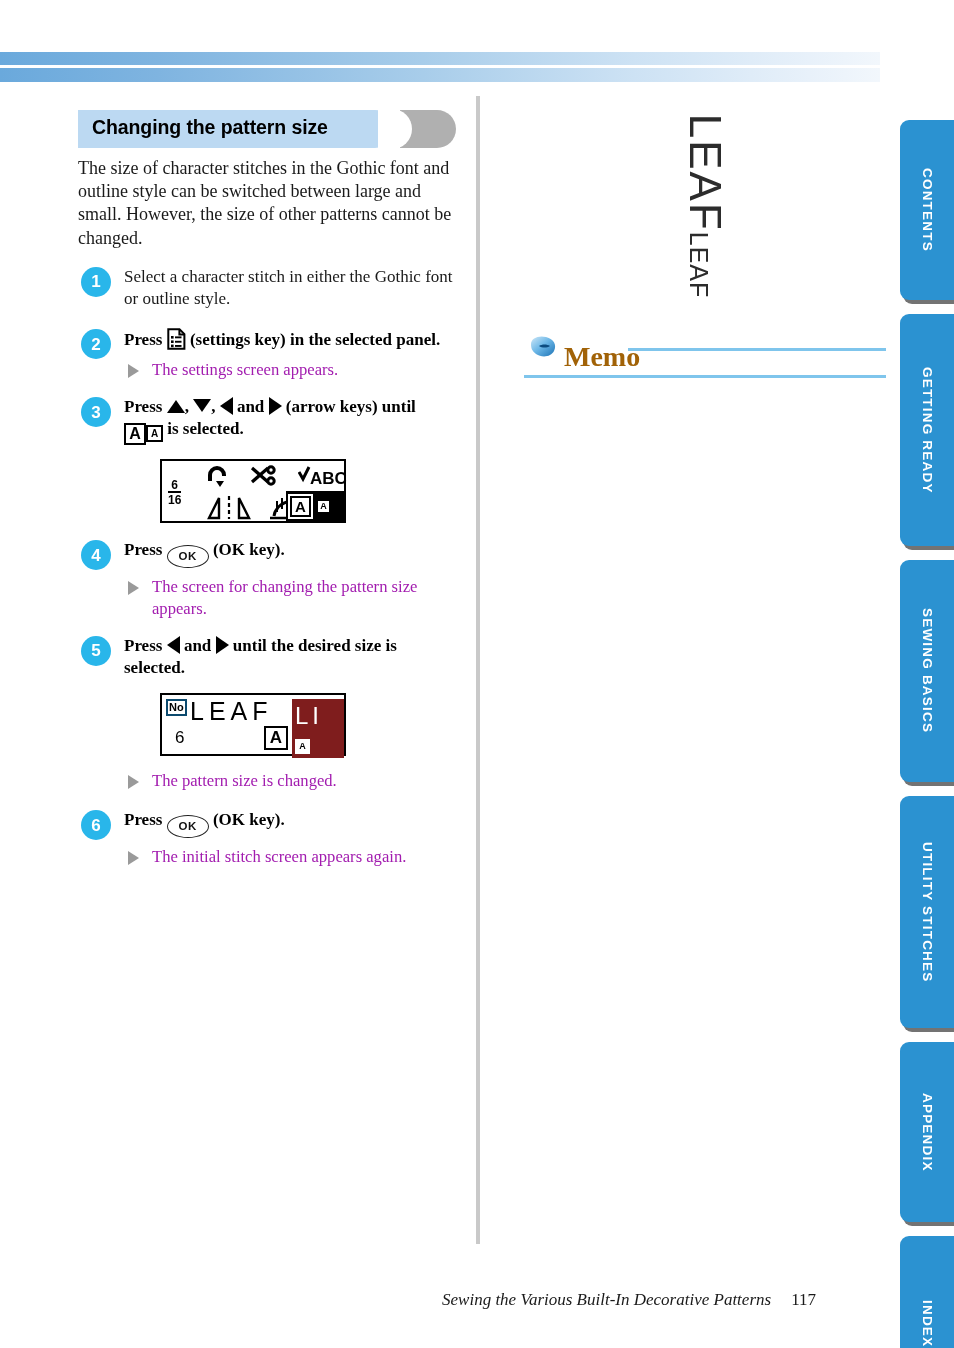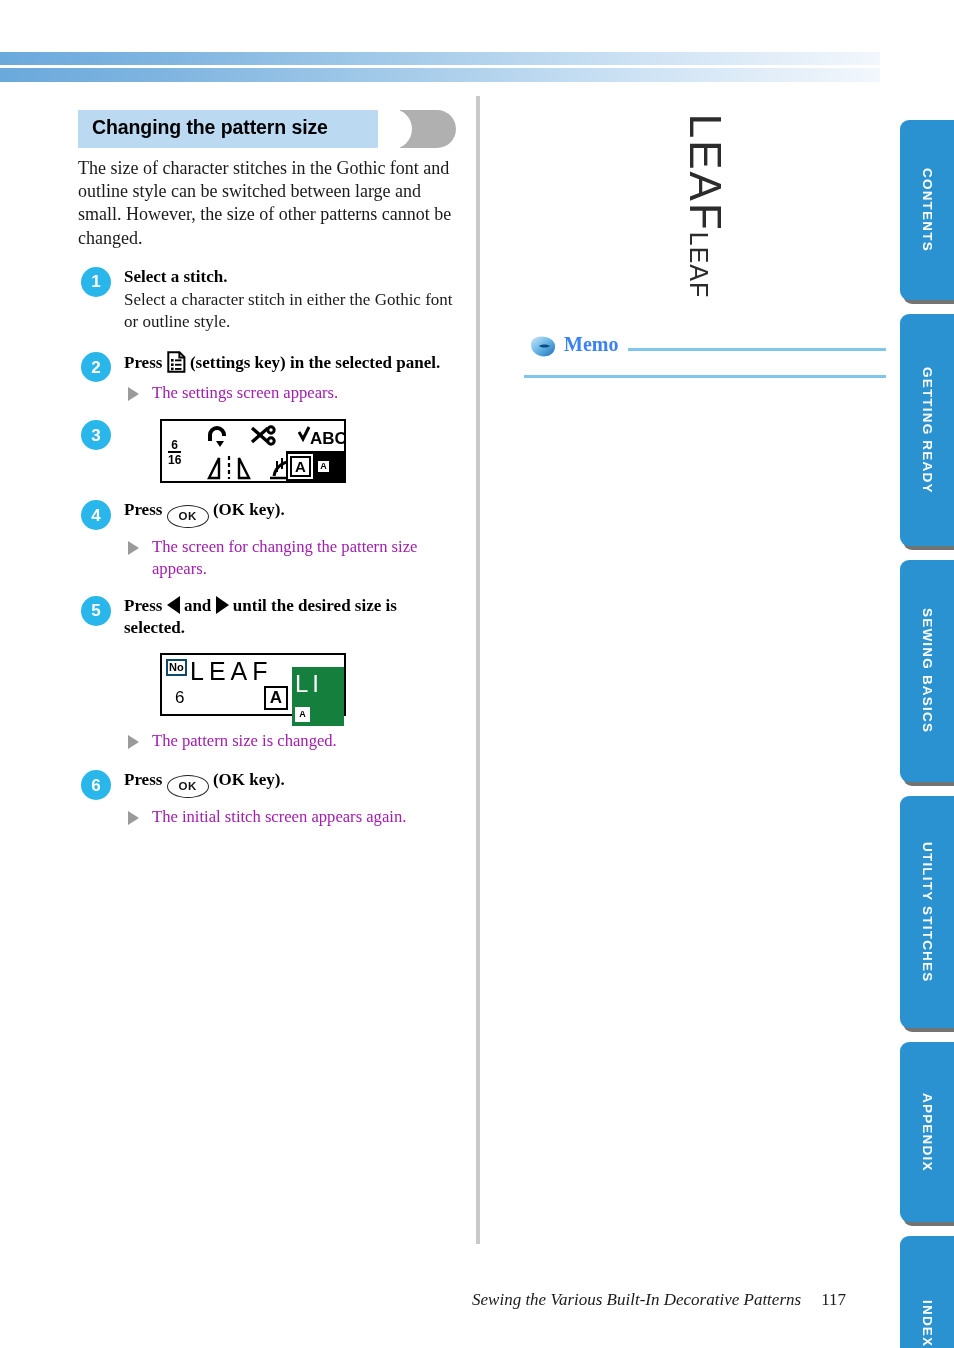--- a/index.html
+++ b/index.html
@@ -150,21 +150,21 @@
   .lcd2 .leaftext {
     position:absolute; left:28px; top:2px;
     font-family:"Liberation Sans", sans-serif; font-size:25px; letter-spacing:5px;
     color:#000; font-weight:300;
   }
   .lcd2 .num6 {
     position:absolute; left:13px; top:33px;
     font-family:"Liberation Sans", sans-serif; font-size:17px; color:#000;
   }
   .lcd2 .rightblk {
-    position:absolute; right:0; top:12px; width:52px; height:59px; background:#15803d;
+    position:absolute; right:0; top:4px; width:52px; height:59px; background:#7f1d1d;
   }
   .lcd2 .rightblk .li {
     position:absolute; left:3px; top:3px;
     font-family:"Liberation Sans", sans-serif; font-size:24px; color:#fff; letter-spacing:4px;
   }
   .lcd2 .sizebox {
     position:absolute; left:3px; bottom:4px; width:15px; height:15px;
     border:2px solid #fff; background:#fff; color:#000;
     font-family:"Liberation Sans", sans-serif; font-size:9px; font-weight:bold;
     line-height:11px; text-align:center;
@@ -189,22 +189,22 @@
     font-family:"Liberation Sans", sans-serif;
     font-weight:300; color:#2c2c2c;
   }
   .leaf-rot .big   { font-size:44px; letter-spacing:2px; }
   .leaf-rot .small { font-size:25px; letter-spacing:1px; }
 
   .memo { margin-top:8px; }
   .memo-head { position:relative; height:30px; }
   .memo-icon { position:absolute; left:4px; top:2px; width:30px; height:24px; }
   .memo-title {
-    position:absolute; left:40px; top:0px;
-    font-family:"Liberation Serif", serif; font-size:20px; font-weight:bold; color:#3b82f6;
+    position:absolute; left:40px; top:8px;
+    font-family:"Liberation Serif", serif; font-size:28px; font-weight:bold; color:#a16207;
   }
   .memo-rule {
     position:absolute; left:104px; top:15px; right:0; height:2.5px;
     background:#7fc5ec;
   }
   .memo-list { margin-top:4px; }
   .memo-item {
     position:relative; padding-left:26px; margin-bottom:1px;
     font-size:16.8px; line-height:1.27; color:#1a1a1a;
   }
@@ -224,21 +224,21 @@
   }
   .tab span {
     writing-mode: vertical-rl;
     font-family:"Liberation Sans", sans-serif;
     font-size:13.5px; font-weight:bold; color:#fff; letter-spacing:1.2px;
   }
 
   
   .footer {
     position:absolute; left:0; bottom:38px; width:900px;
-    text-align:right; padding-right:54px;
+    text-align:right; padding-right:84px;
   }
   .footer .ftext {
     font-family:"Liberation Serif", serif; font-style:italic;
     font-size:17px; color:#1a1a1a;
   }
   .footer .fpage {
     font-family:"Liberation Serif", serif; font-size:17px; color:#1a1a1a;
     margin-left:16px; font-style:normal;
   }
 </style>
@@ -260,21 +260,20 @@
       <div class="blue-pill"></div>
       <div class="gray-pill"></div>
       <div class="white-gap"></div>
       <h2>Changing the pattern size</h2>
     </div>
 
     <p class="intro">The size of character stitches in the Gothic font and outline style can be switched between large and small. However, the size of other patterns cannot be changed.</p>
 
     <div class="step">
       <div class="step-num">1</div>
-      <div class="step-title">Select a stitch.</div>
       <div class="step-body">Select a character stitch in either the Gothic font or outline style.</div>
     </div>
 
     <div class="step" style="margin-top:18px;">
       <div class="step-num">2</div>
       <div class="step-title">
         <span>Press</span>
         <span class="setkey g">
           <svg width="19" height="22" viewBox="0 0 19 22">
             <path d="M1.3 1.3 H12.5 L17.4 6.1 V20.7 H1.3 Z" fill="#fff" stroke="#000" stroke-width="2"></path>
@@ -290,20 +289,31 @@
         <span>(settings key) in the selected panel.</span>
       </div>
       <div class="result">
         <span class="tri"></span>
         <span>The settings screen appears.</span>
       </div>
     </div>
 
     <div class="step" style="margin-top:16px;">
       <div class="step-num">3</div>
+      <div class="step-title">
+        <span>Press</span>
+        <span class="g tri-up"></span>,
+        <span class="g tri-down"></span>,
+        <span class="g tri-left"></span>
+        <span>and</span>
+        <span class="g tri-right"></span>
+        <span>(arrow keys) until</span><br>
+        <span class="abig">A</span><span class="asmall">A</span>
+        <span>is selected.</span>
+      </div>
 
       <div class="lcd lcd1">
         <div class="lcd-frac">
           <span class="num">6</span>
           <span class="den">16</span>
         </div>
 
         <div class="lcd-icons-row1">
           <span>
             <svg width="22" height="24" viewBox="0 0 22 24">

